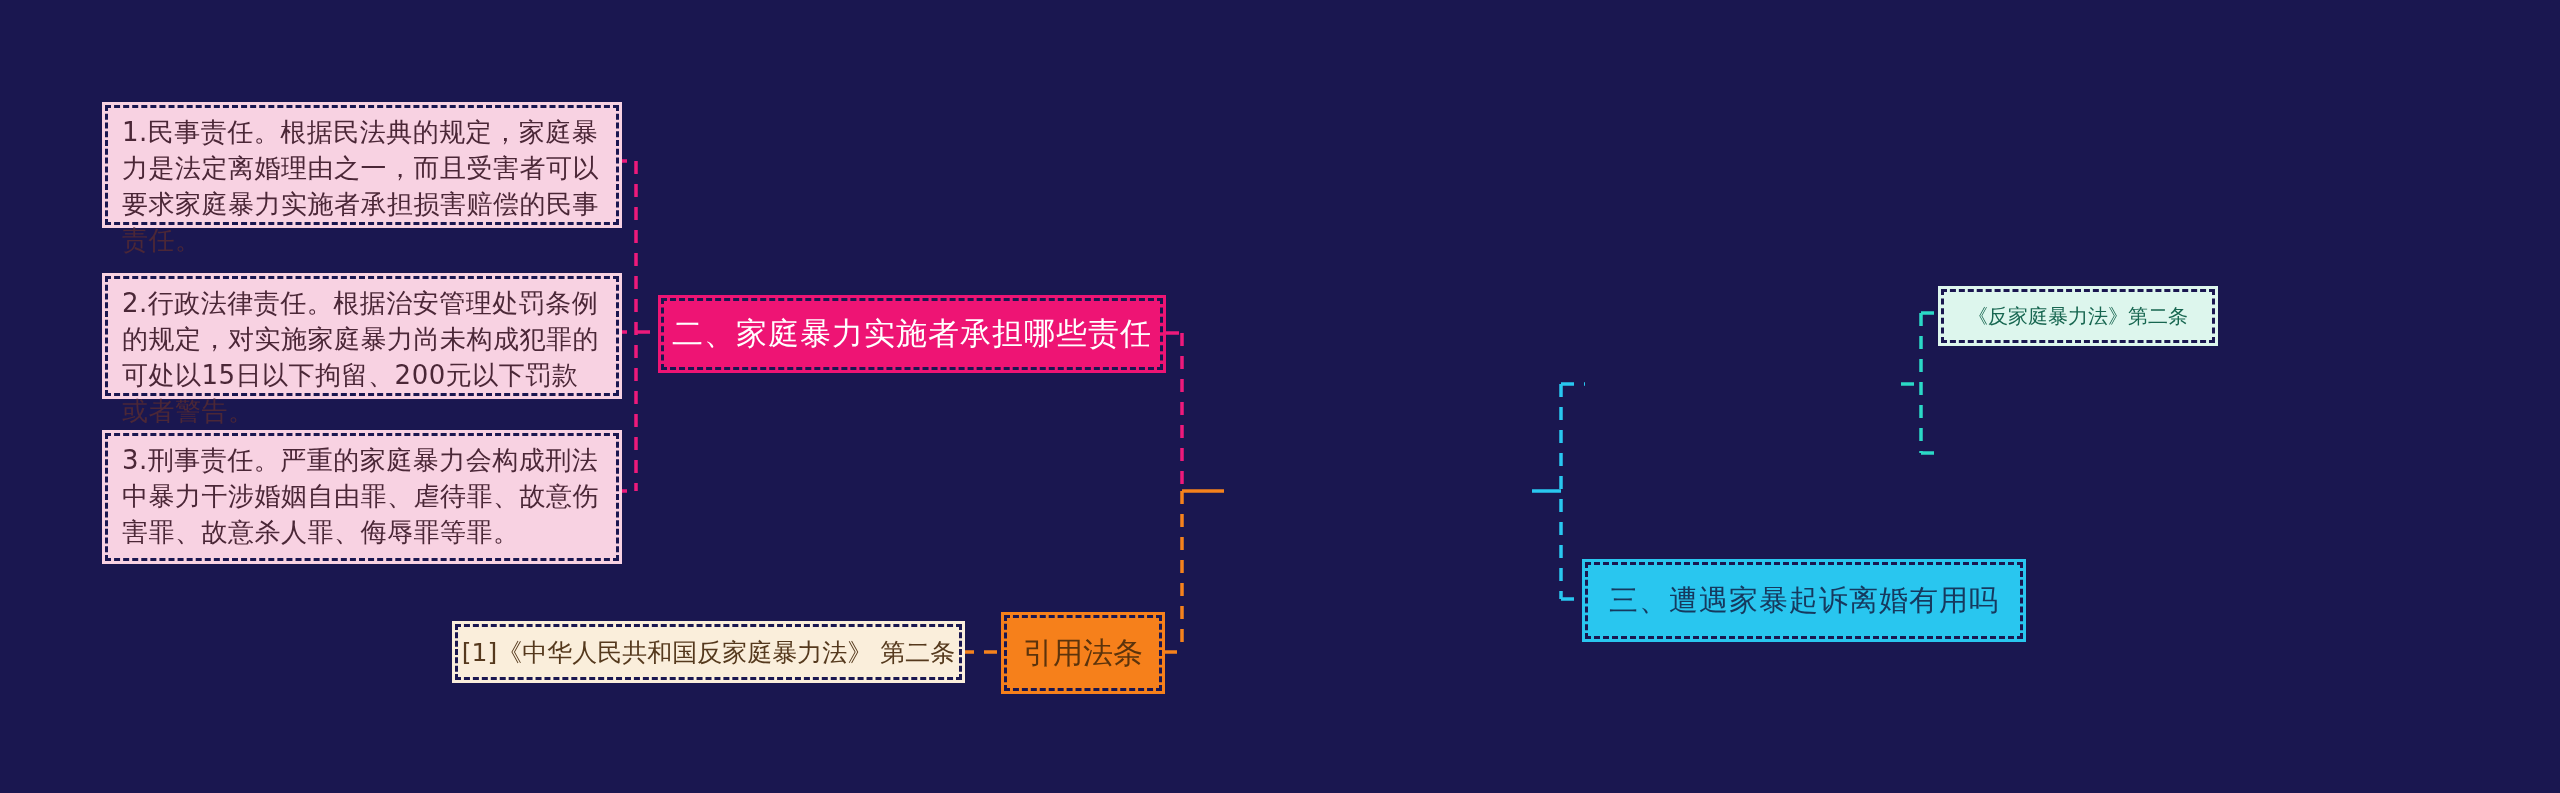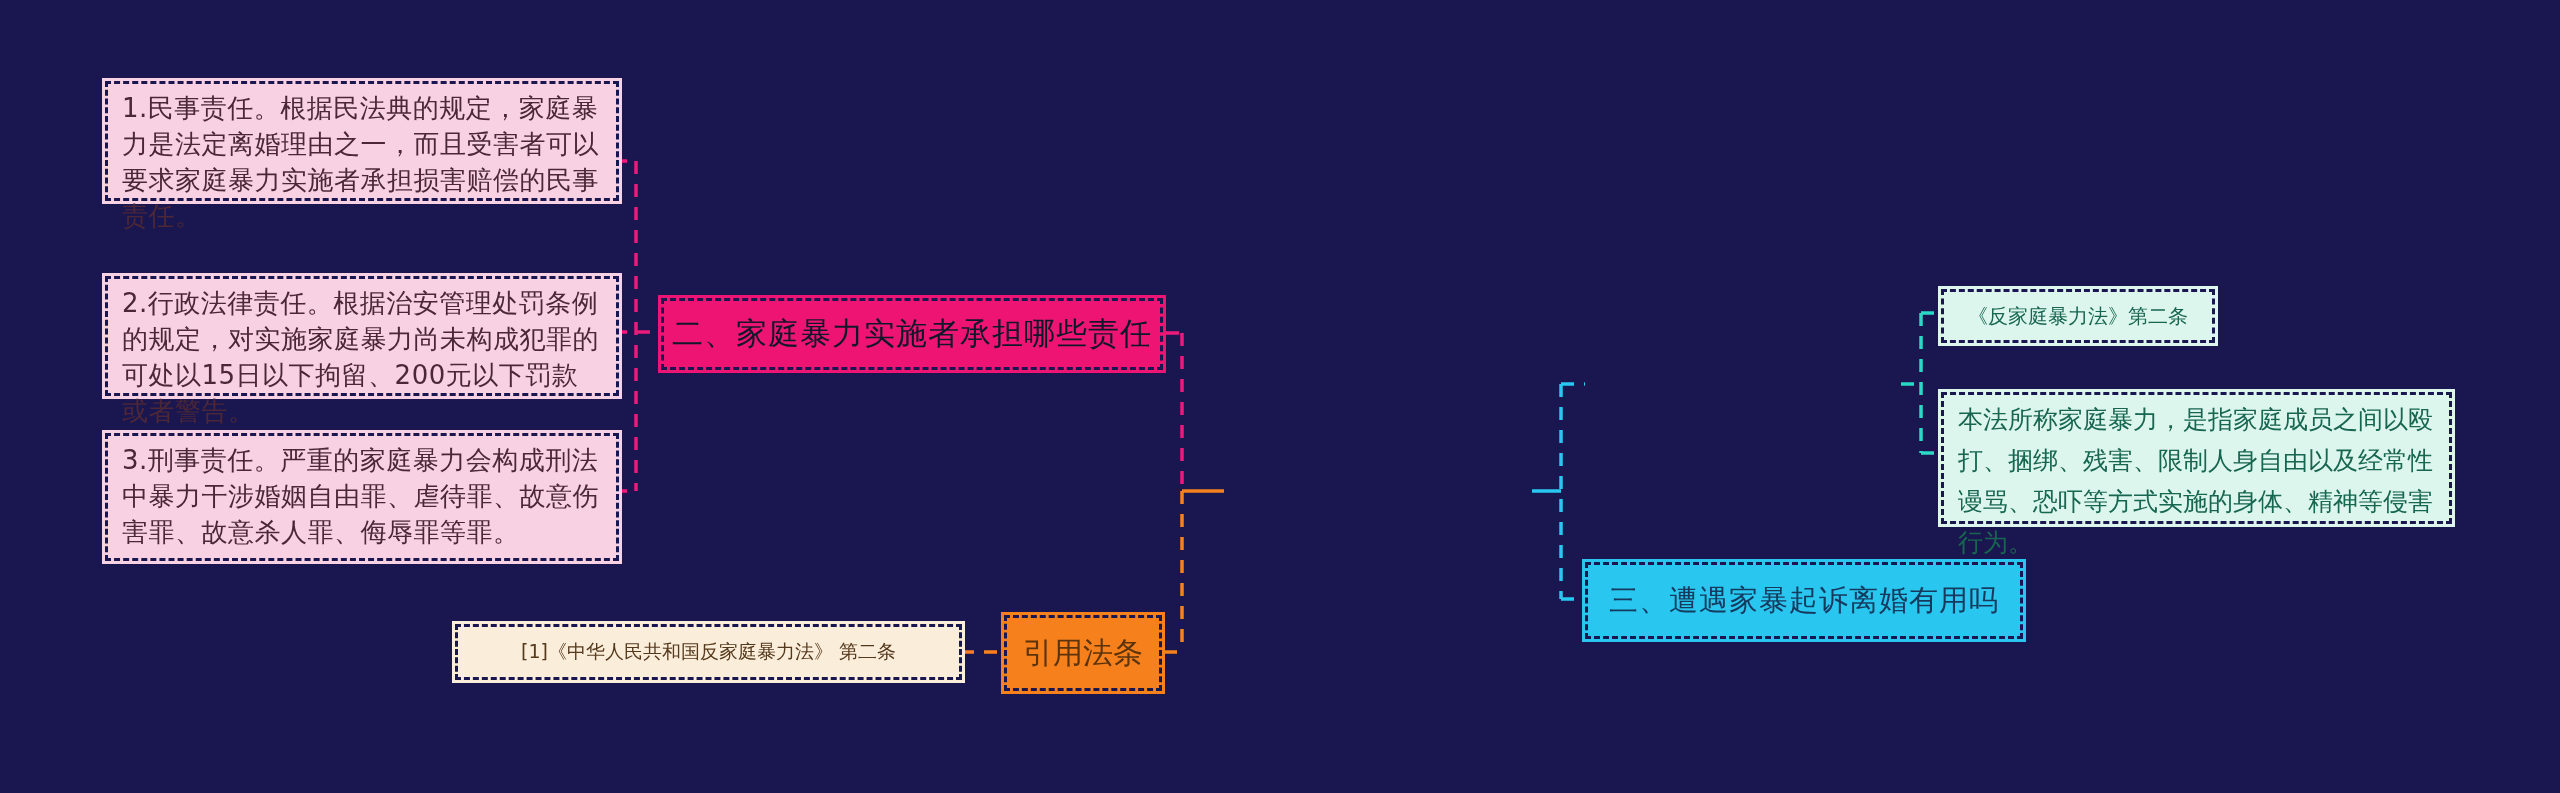--- a/index.html
+++ b/index.html
@@ -22,46 +22,46 @@
   .node{
     position:absolute;box-sizing:border-box;border:3px dashed var(--bg);
   }
   .flexc{display:flex;align-items:center;justify-content:center;text-align:center;}
   
   .pastel{
     background:var(--pastel-pink);box-shadow:0 0 0 3px var(--pastel-pink);
     color:var(--pastel-text);font-size:26px;line-height:36px;padding:6px 14px;
     letter-spacing:0.5px;
   }
-  .box1{left:105px;top:81px;width:514px;height:120px;}
+  .box1{left:105px;top:105px;width:514px;height:120px;}
   .box2{left:105px;top:276px;width:514px;height:120px;}
   .box3{left:105px;top:433px;width:514px;height:128px;}
   
   .pink-node{
     left:661px;top:298px;width:502px;height:72px;
     background:var(--pink-fill);box-shadow:0 0 0 3px var(--pink-fill);
-    color:#0f172a;font-size:31px;letter-spacing:1px;
+    color:#ffffff;font-size:31px;letter-spacing:1px;
   }
   
   .center-node{
     left:1202px;top:441px;width:334px;height:98px;border:none;
     background:var(--center-blue);color:#ffffff;font-size:42px;font-weight:bold;
     clip-path:polygon(0 50%,13% 0,87% 0,100% 50%,87% 100%,13% 100%);
     letter-spacing:1px;
   }
   
   .orange-node{
     left:1004px;top:615px;width:158px;height:76px;
     background:var(--orange-fill);box-shadow:0 0 0 3px var(--orange-fill);
     color:var(--orange-text);font-size:30px;
   }
   .cream-box{
     left:455px;top:624px;width:507px;height:56px;
     background:var(--cream);box-shadow:0 0 0 3px var(--cream);
-    color:var(--cream-text);font-size:19px;
+    color:var(--cream-text);font-size:25px;
   }
   
   .teal-node{
     left:1585px;top:346px;width:315px;height:76px;
     background:var(--teal-fill);box-shadow:0 0 0 3px var(--teal-fill);
     color:var(--teal-text);font-size:29px;letter-spacing:1px;
   }
   .mint1{
     left:1941px;top:289px;width:274px;height:54px;
     background:var(--mint);box-shadow:0 0 0 3px var(--mint);
@@ -113,17 +113,16 @@
   <div class="node pastel box2">2.行政法律责任。根据治安管理处罚条例的规定，对实施家庭暴力尚未构成犯罪的可处以15日以下拘留、200元以下罚款或者警告。</div>
   <div class="node pastel box3">3.刑事责任。严重的家庭暴力会构成刑法中暴力干涉婚姻自由罪、虐待罪、故意伤害罪、故意杀人罪、侮辱罪等罪。</div>
 
   <div class="node flexc pink-node">二、家庭暴力实施者承担哪些责任</div>
 
 
   <div class="node flexc cream-box">[1]《中华人民共和国反家庭暴力法》 第二条</div>
   <div class="node flexc orange-node">引用法条</div>
 
   <div class="node flexc mint1">《反家庭暴力法》第二条</div>
-  <div class="node mint2">本法所称家庭暴力，是指家庭成员之间以殴打、捆绑、残害、限制人身自由以及经常性谩骂、恐吓等方式实施的身体、精神等侵害行为。</div>
 
   <div class="node flexc cyan-node">三、遭遇家暴起诉离婚有用吗</div>
 
 </div>
 
 </body></html>

